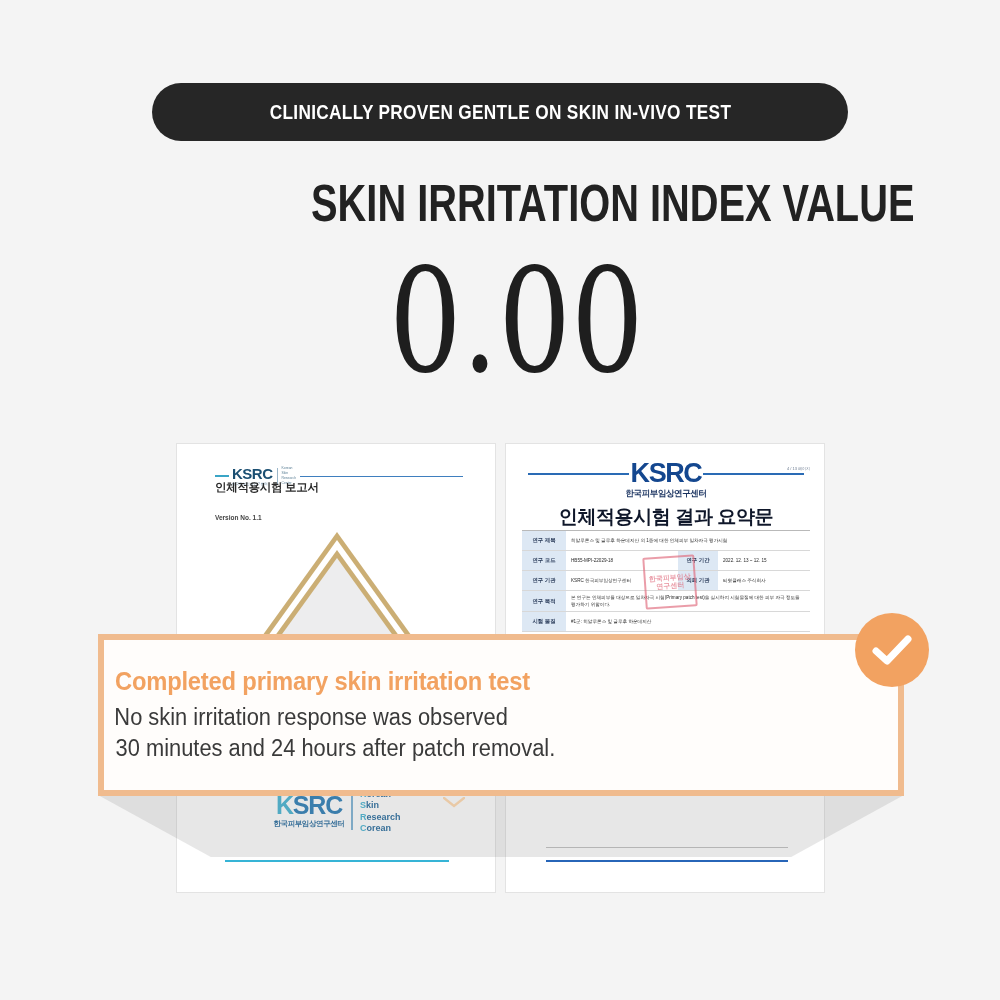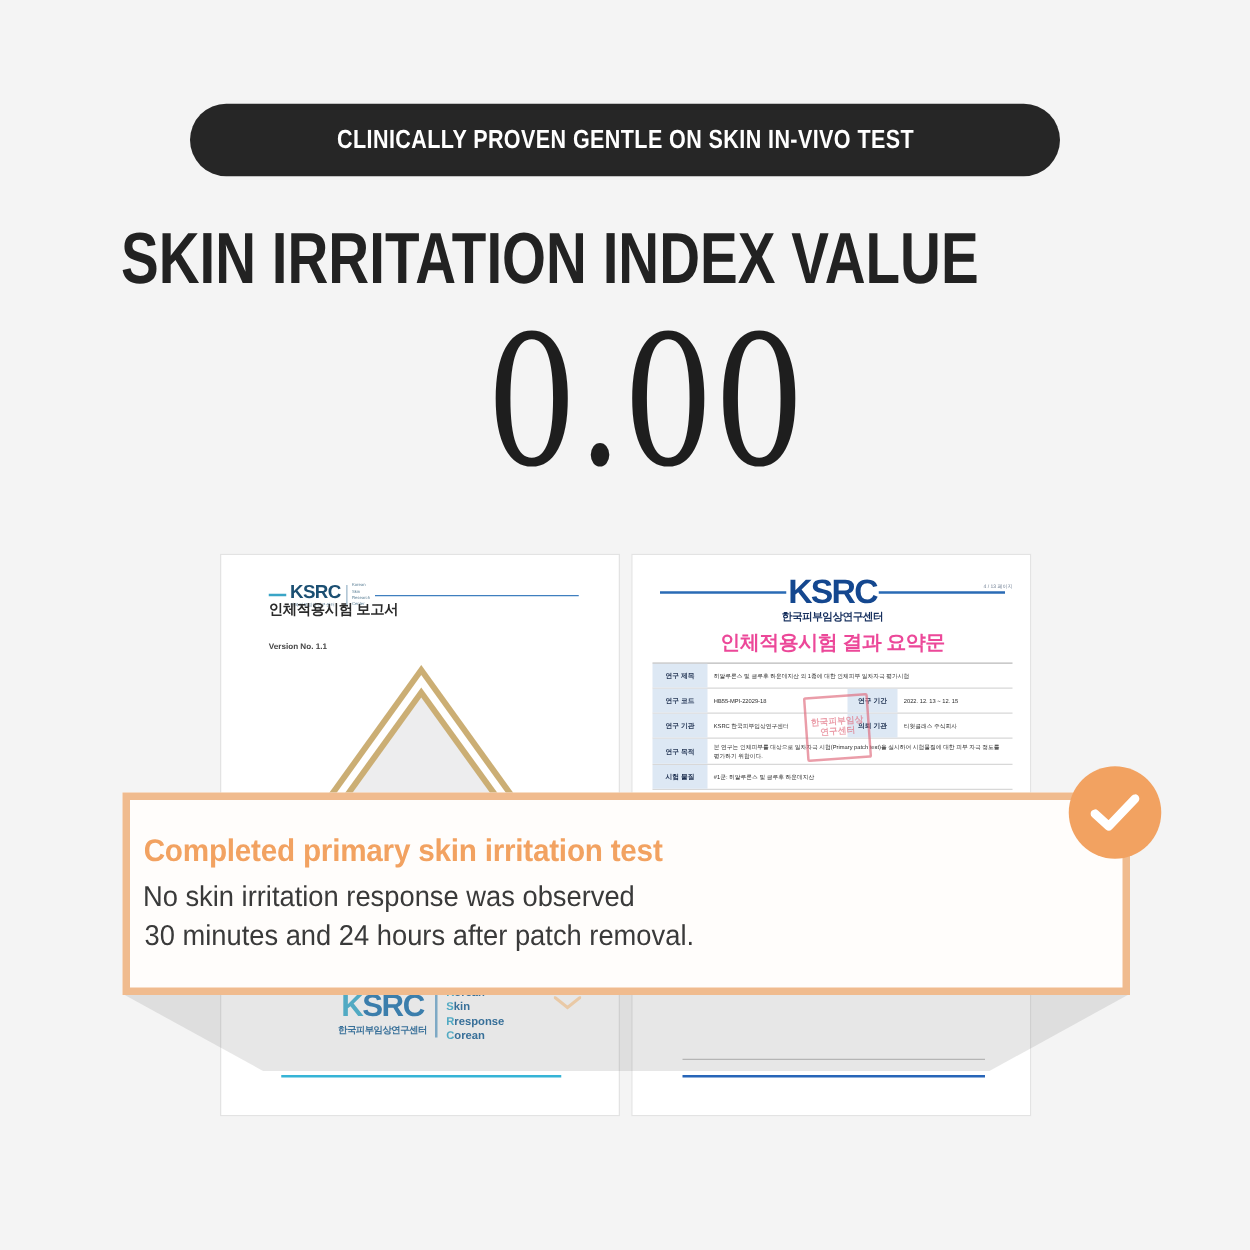--- a/index.html
+++ b/index.html
@@ -32,23 +32,23 @@
     letter-spacing: 0.4px;
     transform: scaleX(0.82);
     white-space: nowrap;
     font-family: "Liberation Sans", sans-serif;
   }
 
   
   .headline {
     position: absolute;
     left: 0; top: 178px; width: 1000px;
-    text-align: left;
+    text-align: right;
     color: #222222;
-    font-size: 58px;
+    font-size: 51px;
     font-weight: bold;
     letter-spacing: 0px;
     line-height: 1;
   }
   .headline span { display: inline-block; transform: scaleX(0.78); }
 
   .bignum {
     position: absolute;
     left: 0; top: 262px; width: 1000px;
     text-align: center;
@@ -164,21 +164,21 @@
 
   
   .rhdr { position: absolute; left: 0; top: 16px; width: 320px; text-align: center; }
   .rhdr-row { display: flex; align-items: center; justify-content: center; padding: 0 22px; }
   .rhdr .rline { height: 2px; background: #2a6bb5; flex: 1; }
   .ksrc-big { font-size: 27px; font-weight: bold; color: #14478f; letter-spacing: -1.4px; line-height: 1; padding: 0 2px; }
   .ksrc-kr { font-size: 8.5px; font-weight: bold; color: #17305e; letter-spacing: -0.4px; margin-top: 1px; }
   .rhdr-tag { position: absolute; right: 16px; top: 6px; font-size: 4px; color: #6b7b90; }
   .rdoc-title {
     position: absolute; left: 0; top: 60px; width: 320px; text-align: center;
-    font-size: 16px; font-weight: bold; color: #ec4899; letter-spacing: -0.4px;
+    font-size: 19px; font-weight: bold; color: #0f172a; letter-spacing: -0.4px;
   }
   .rtable { position: absolute; left: 16px; top: 86px; width: 288px; border-top: 1px solid #b9b9b9; }
   .rrow { display: flex; border-bottom: 1px solid #d8d8d8; min-height: 20px; }
   .rlab {
     width: 44px; flex: 0 0 44px; background: #dde8f4; color: #1e3050;
     font-size: 5.4px; font-weight: bold; display: flex; align-items: center; justify-content: center;
     text-align: center; padding: 3px 1px;
   }
   .rval {
     flex: 1; padding: 3px 5px; font-size: 4.6px; color: #2a2a2a; line-height: 1.55;
@@ -291,21 +291,21 @@
     <div class="lbottom">
       <div class="lb-box">
         <div class="lb-main">
           <div class="lb-ksrc"><span class="k">K</span><span>SRC</span></div>
           <div class="lb-kr">한국피부임상연구센터</div>
         </div>
         <div class="lb-div"></div>
         <div class="lb-eng">
           <div><span>K</span><em style="font-style:normal">orean</em></div>
           <div><span>S</span><em style="font-style:normal">kin</em></div>
-          <div><span>R</span><em style="font-style:normal">response</em></div>
+          <div><span>R</span><em style="font-style:normal">esearch</em></div>
           <div><span>C</span><em style="font-style:normal">orean</em></div>
         </div>
       </div>
     </div>
     <div class="lrule"></div>
   </div>
 
   <div class="doc doc-right">
     <div class="rhdr">
       <div class="rhdr-row">

